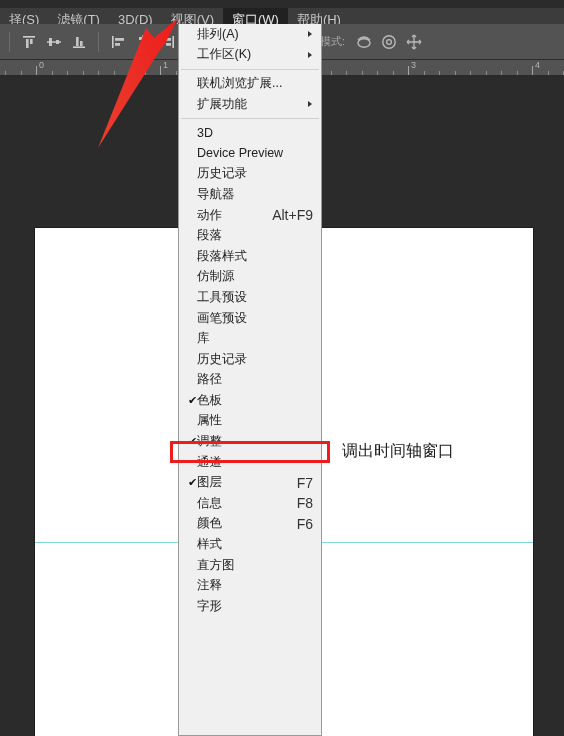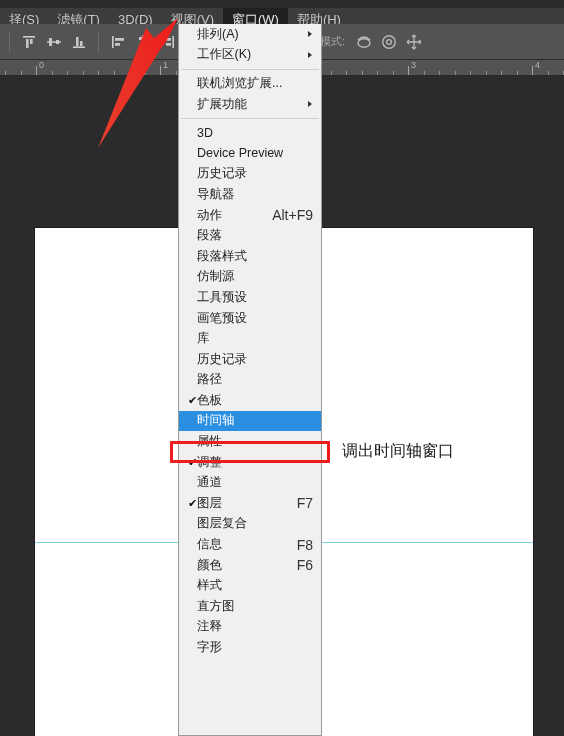--- a/index.html
+++ b/index.html
@@ -317,40 +317,34 @@
     <div class="mi">
       <span>历史记录</span>
     </div>
     <div class="mi">
       <span>路径</span>
     </div>
     <div class="mi">
       <span class="chk">✔</span>
       <span>色板</span>
     </div>
-    <div class="mi sel">
-      <span>时间轴</span>
-    </div>
     <div class="mi">
       <span>属性</span>
     </div>
     <div class="mi">
       <span class="chk">✔</span>
       <span>调整</span>
     </div>
     <div class="mi">
       <span>通道</span>
     </div>
     <div class="mi">
       <span class="chk">✔</span>
       <span>图层</span>
       <span class="acc">F7</span>
-    </div>
-    <div class="mi">
-      <span>图层复合</span>
     </div>
     <div class="mi">
       <span>信息</span>
       <span class="acc">F8</span>
     </div>
     <div class="mi">
       <span>颜色</span>
       <span class="acc">F6</span>
     </div>
     <div class="mi">

